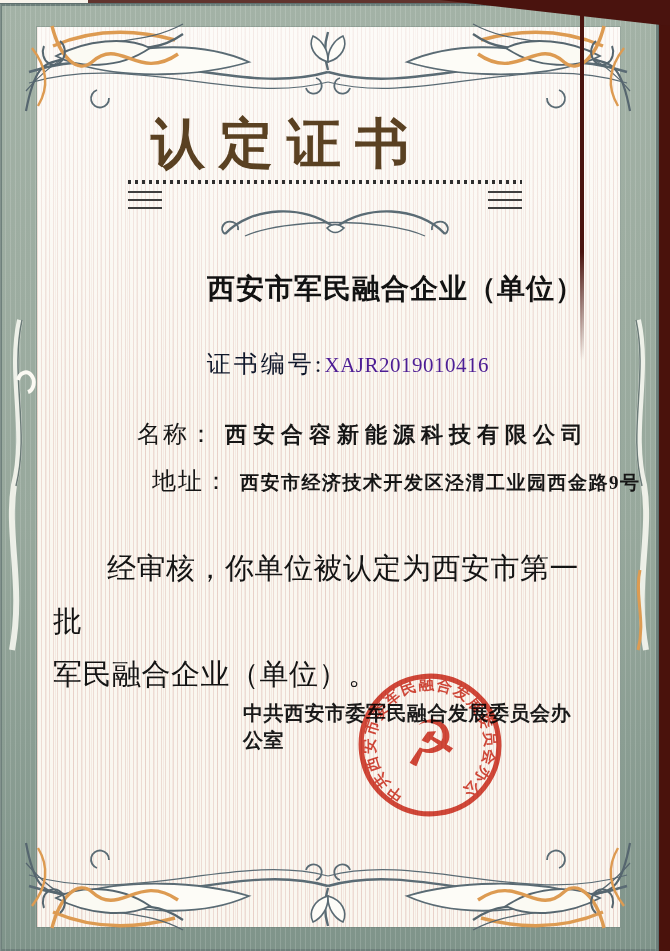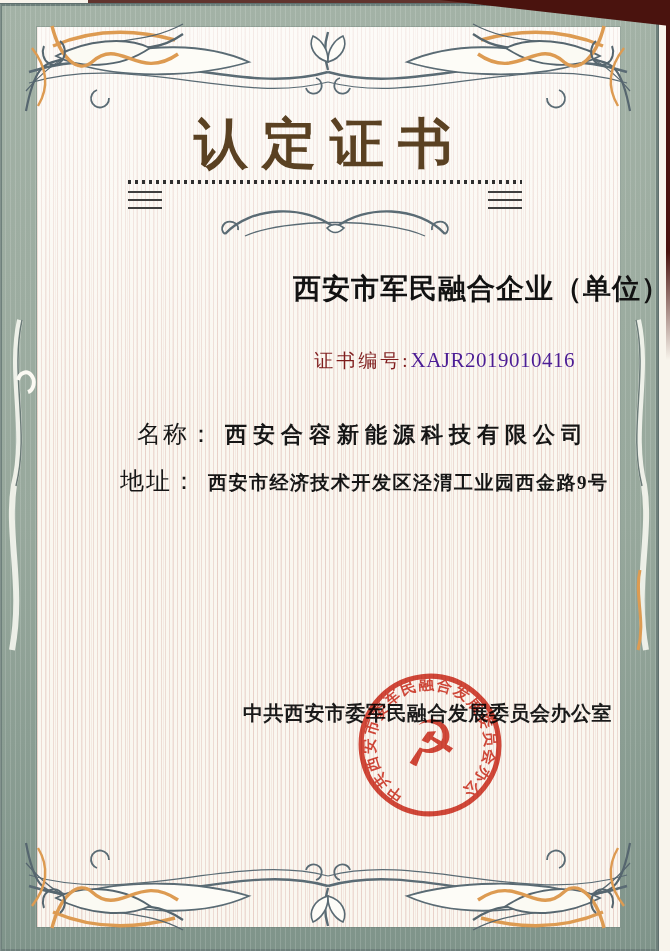--- a/index.html
+++ b/index.html
@@ -1,20 +1,20 @@
 <!DOCTYPE html>
 <html><head>
 <meta charset="utf-8">
 <style>
   * { margin:0; padding:0; box-sizing:border-box; }
   html,body { width:670px; height:951px; overflow:hidden; }
   body { background:#4a120c; font-family:"Liberation Serif", serif; position:relative; }
 
   
-  .paper { position:absolute; left:0; top:0; width:670px; height:951px;
+  .paper { position:absolute; left:0; top:0; width:584px; height:951px;
            background:#f8f4ec; }
 
   
   .frame { position:absolute; left:0; top:4px; width:658px; height:947px;
            background:linear-gradient(180deg,#a3b2a6 0%, #97a89c 55%, #7f948a 100%);
            box-shadow: inset 0 0 0 2px #6e807b, 0 0 0 1px #5f6f6e; }
   .frame::after { content:""; position:absolute; left:36px; top:22px; right:37px; bottom:23px;
            border:2px solid #66787450; }
   .frame .band-stripes { position:absolute; inset:0;
            background:repeating-linear-gradient(90deg, rgba(255,255,255,.14) 0 1px, transparent 1px 5px); }
@@ -43,28 +43,28 @@
   .dotted-rule { left:128px; top:180px; width:394px; height:4px;
            background:repeating-linear-gradient(90deg,#2f2f2f 0 3.5px, transparent 3.5px 7px); }
   .triple { top:191px; width:34px; height:20px;
            background:repeating-linear-gradient(180deg,#3f3f3f 0 2px, transparent 2px 8px); }
   .triple.left { left:128px; } .triple.right { left:488px; }
 
   .heading { left:0; right:0; top:270px; text-align:right;
            font-size:28px; font-weight:bold; color:#121212; letter-spacing:1px; }
 
   .certline { top:348px; right:95px; left:0; text-align:right; white-space:nowrap; }
-  .certline .lab { font-size:19px; color:#7f1d1d; letter-spacing:3px; }
+  .certline .lab { font-size:24px; color:#0f172a; letter-spacing:3px; }
   .certline .val { font-size:21px; color:#4c1d95; letter-spacing:.5px; font-weight:500; }
 
   .fieldrow { left:120px; white-space:nowrap; color:#161616; }
   .fieldrow .flab { font-size:24px; letter-spacing:2px; }
   .fieldrow .fval { margin-left:10px; font-weight:bold; }
   .row-name { top:418px;padding-left:17px; } .row-name .fval { font-size:22px; letter-spacing:6px; }
-  .row-addr { top:465px; } .row-addr .fval { font-size:19px; letter-spacing:1.5px; }
+  .row-addr { top:465px;padding-left:32px; } .row-addr .fval { font-size:19px; letter-spacing:1.5px; }
 
   .bodytext { left:53px; top:542px; width:545px; font-size:29px; color:#141414;
            line-height:53px; letter-spacing:.5px; }
   .bodytext .l1 { text-indent:54px; }
 
   .issuer { left:243px; top:700px; font-size:20px; font-weight:bold; color:#1a1a1a; letter-spacing:.5px; }
   .datetext { left:327px; top:760px; font-size:20px; font-weight:bold; color:#1a1a1a; letter-spacing:.5px; }
 
   .seal { left:355px; top:670px; width:150px; height:150px;
           transform:rotate(-7deg); mix-blend-mode:multiply; opacity:.92; }
@@ -164,20 +164,24 @@
   </div>
 
   <div class="abs fieldrow row-name">
     <span class="flab">名称：</span><span class="fval">西安合容新能源科技有限公司</span>
   </div>
 
   <div class="abs fieldrow row-addr">
     <span class="flab">地址：</span><span class="fval">西安市经济技术开发区泾渭工业园西金路9号</span>
   </div>
 
+  <div class="abs bodytext">
+    <div class="l1">经审核，你单位被认定为西安市第一批</div>
+    <div class="l2">军民融合企业（单位）。</div>
+  </div>
 
   <div class="abs issuer">中共西安市委军民融合发展委员会办公室</div>
 
 
   <svg class="abs seal" width="150" height="150" viewBox="0 0 146 146">
     <circle cx="73" cy="73" r="67" fill="none" stroke="#d23a2b" stroke-width="5"></circle>
     <defs>
       <path id="sealArc" d="M42,117 A54,54 0 1 1 104,117" fill="none"></path>
     </defs>
     <text font-size="15" font-weight="bold" fill="#d23a2b" letter-spacing="1.5">

